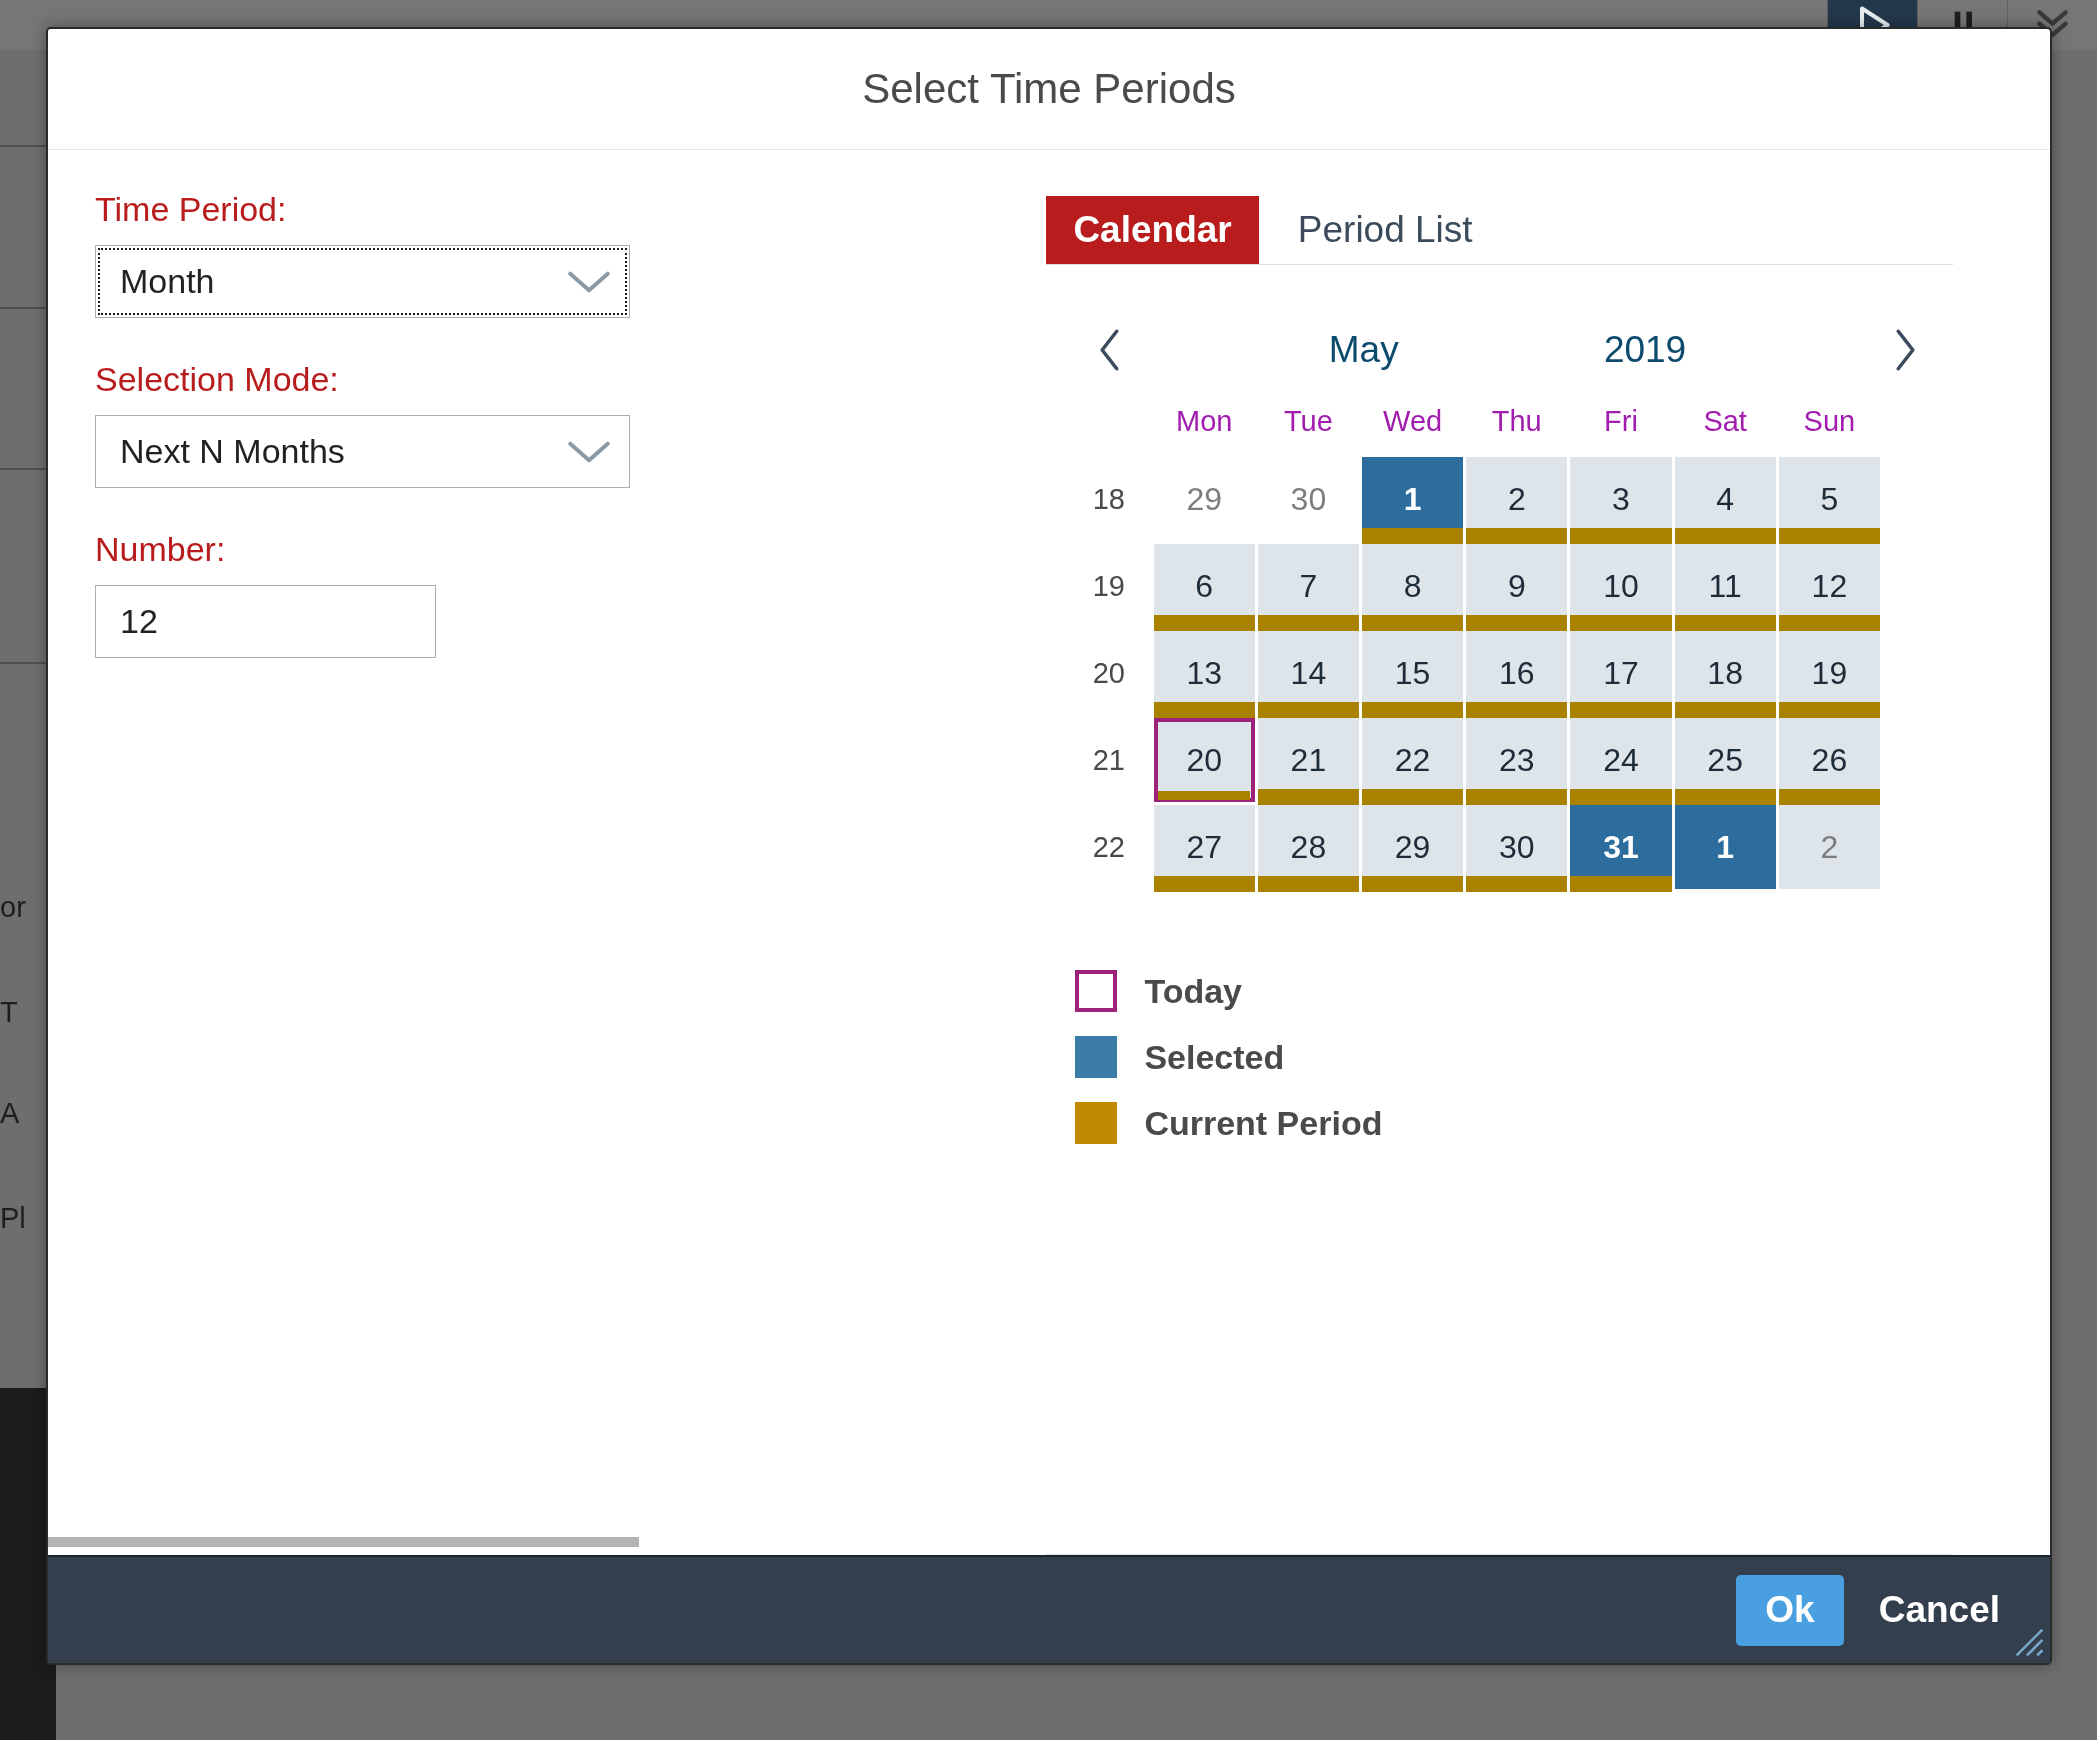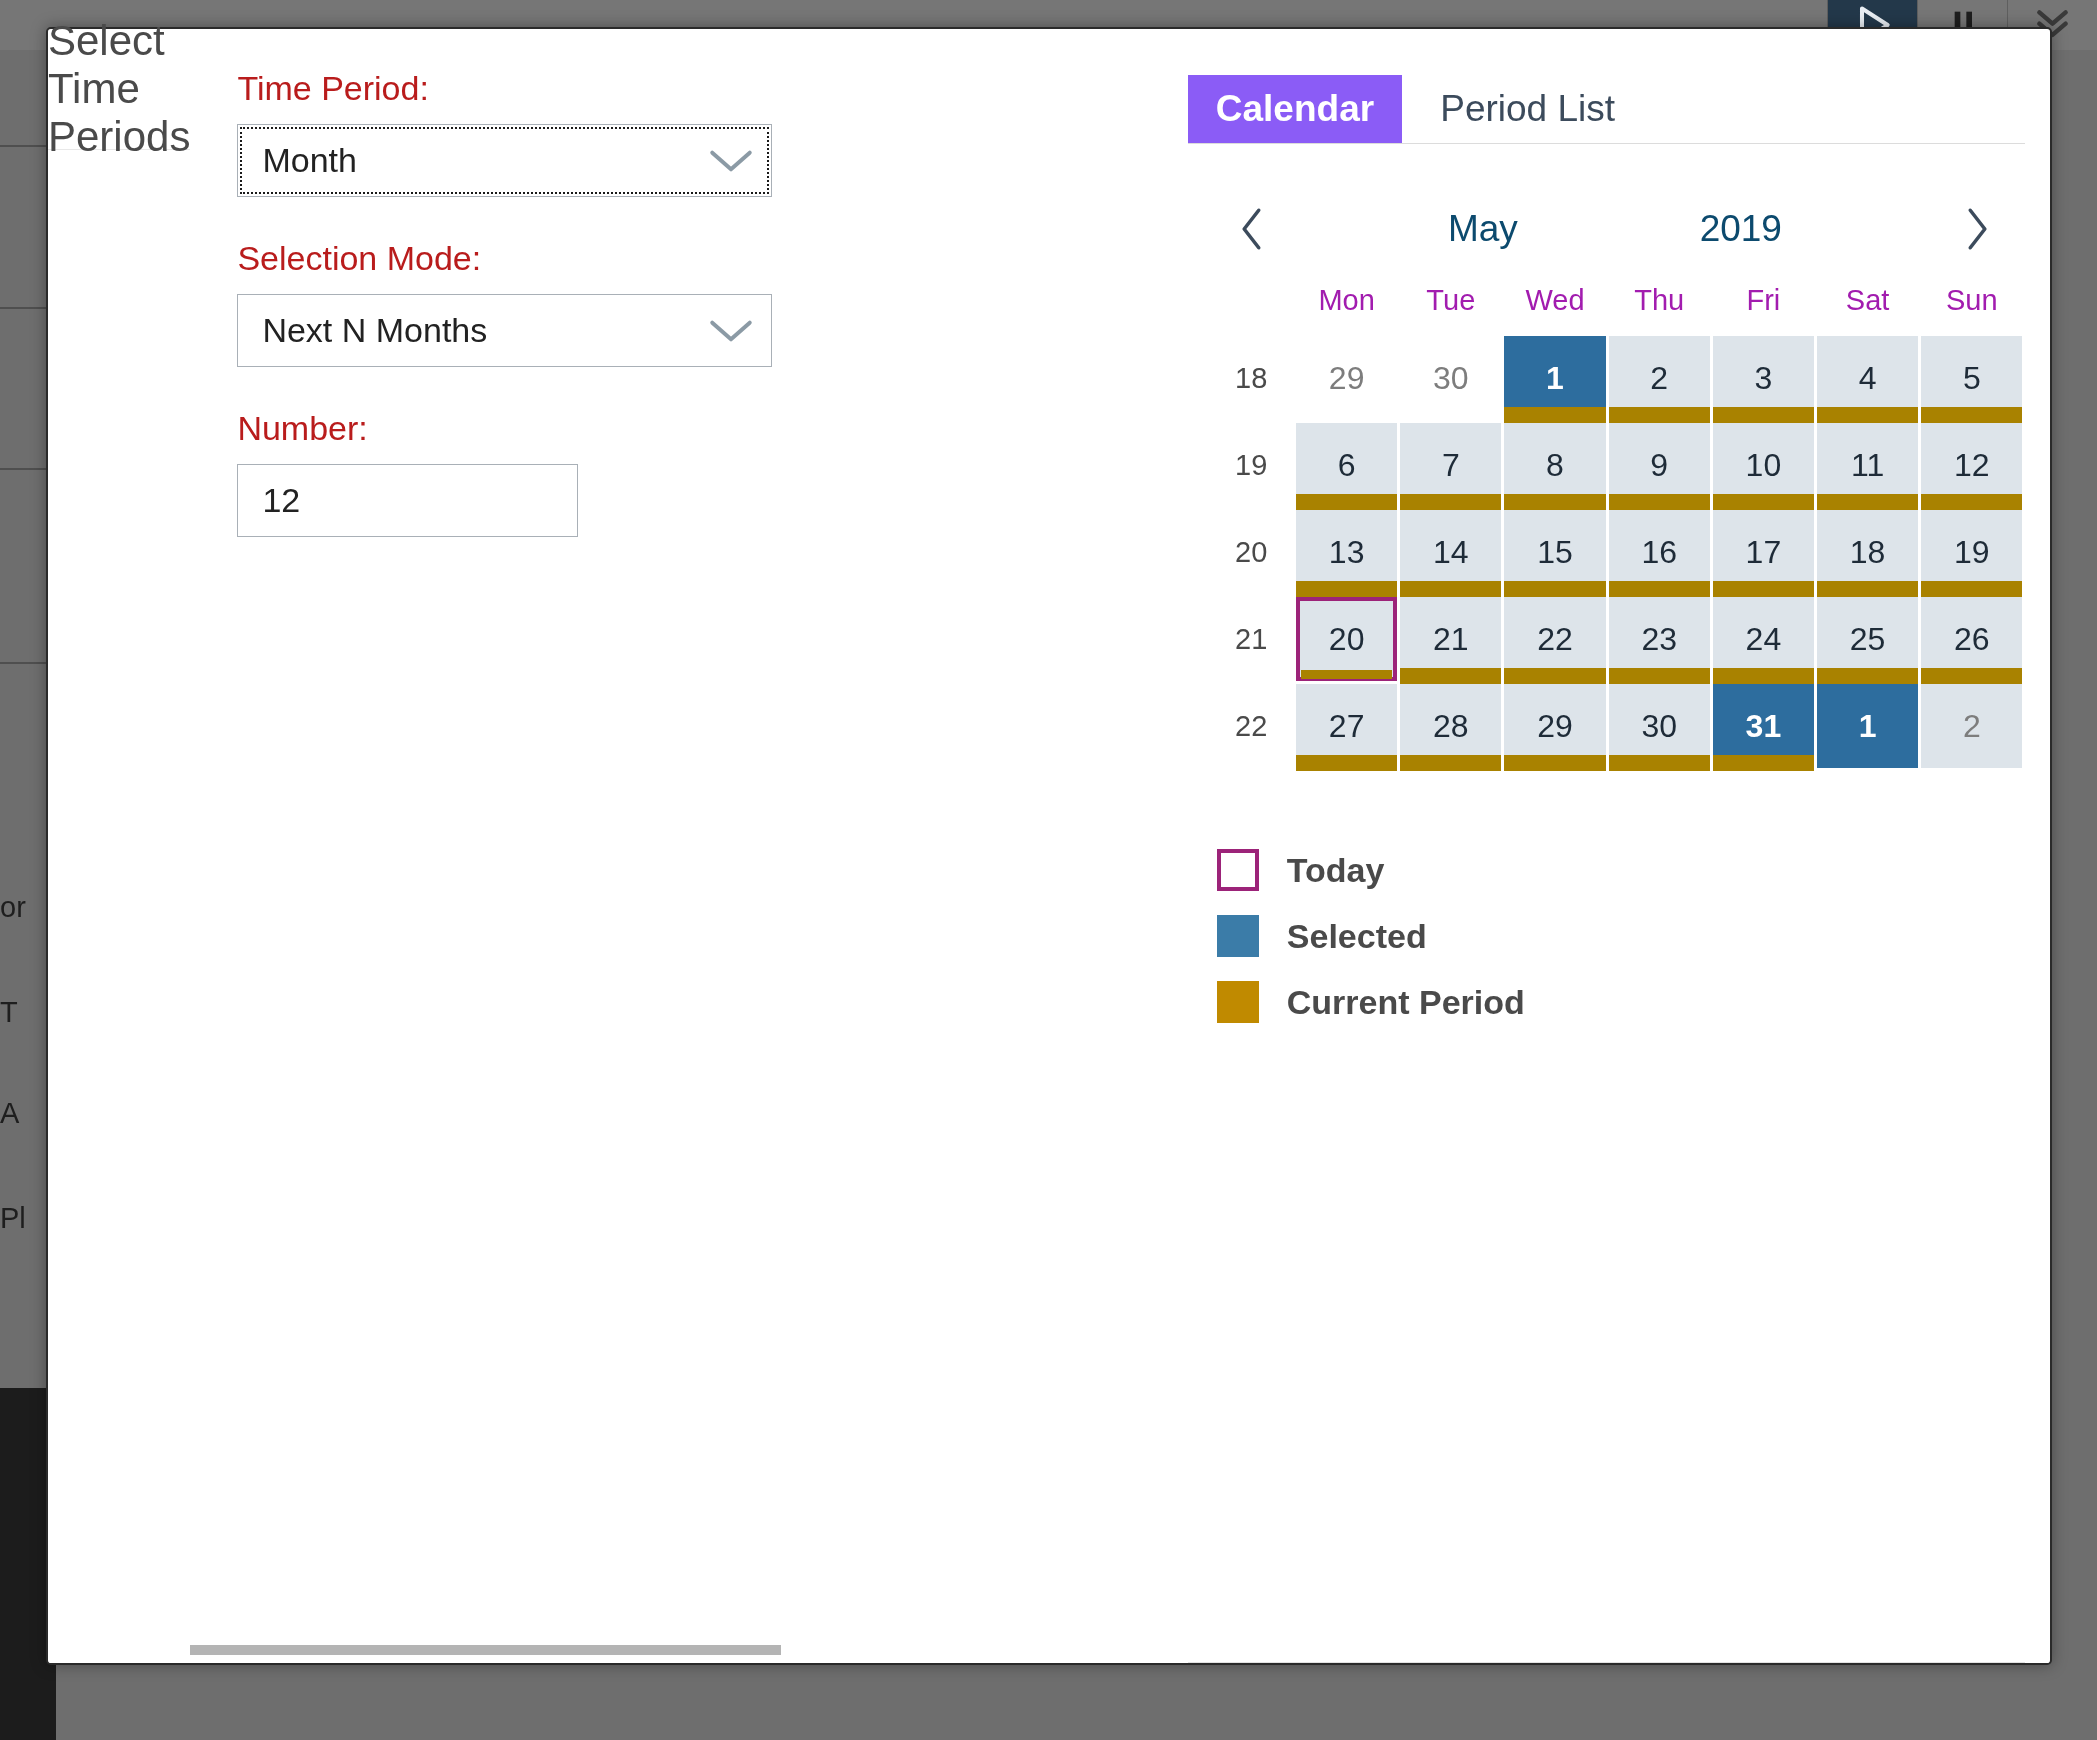--- a/index.html
+++ b/index.html
@@ -65,21 +65,21 @@
   #dialog {
     position: absolute;
     left: 46px;
     top: 27px;
     width: 2006px;
     height: 1638px;
     background: #ffffff;
     border: 2.4px solid #2a2a2a;
     border-radius: 4.8px;
     display: flex;
-    flex-direction: row;
+    flex-direction: column;
     box-shadow: 0 0 14.5px rgba(0,0,0,0.35);
   }
 
   .dialog-header {
     height: 121px;
     flex: 0 0 121px;
     display: flex;
     align-items: center;
     justify-content: center;
     border-bottom: 1.6px solid #e8e8e8;
@@ -180,21 +180,21 @@
     margin-bottom: 0;
     height: 106px;
   }
   .tab {
     font-size: 37px;
     padding: 13px 27.4px;
     color: #3c4b5c;
     cursor: pointer;
   }
   .tab.active {
-    background: #8b5cf6;
+    background: #b91c1c;
     color: #ffffff;
     font-weight: bold;
   }
   .tab-underline {
     border-top: 1.6px solid #dcdcdc;
     margin-bottom: 32px;
   }
 
   .month-nav {
     display: flex;

